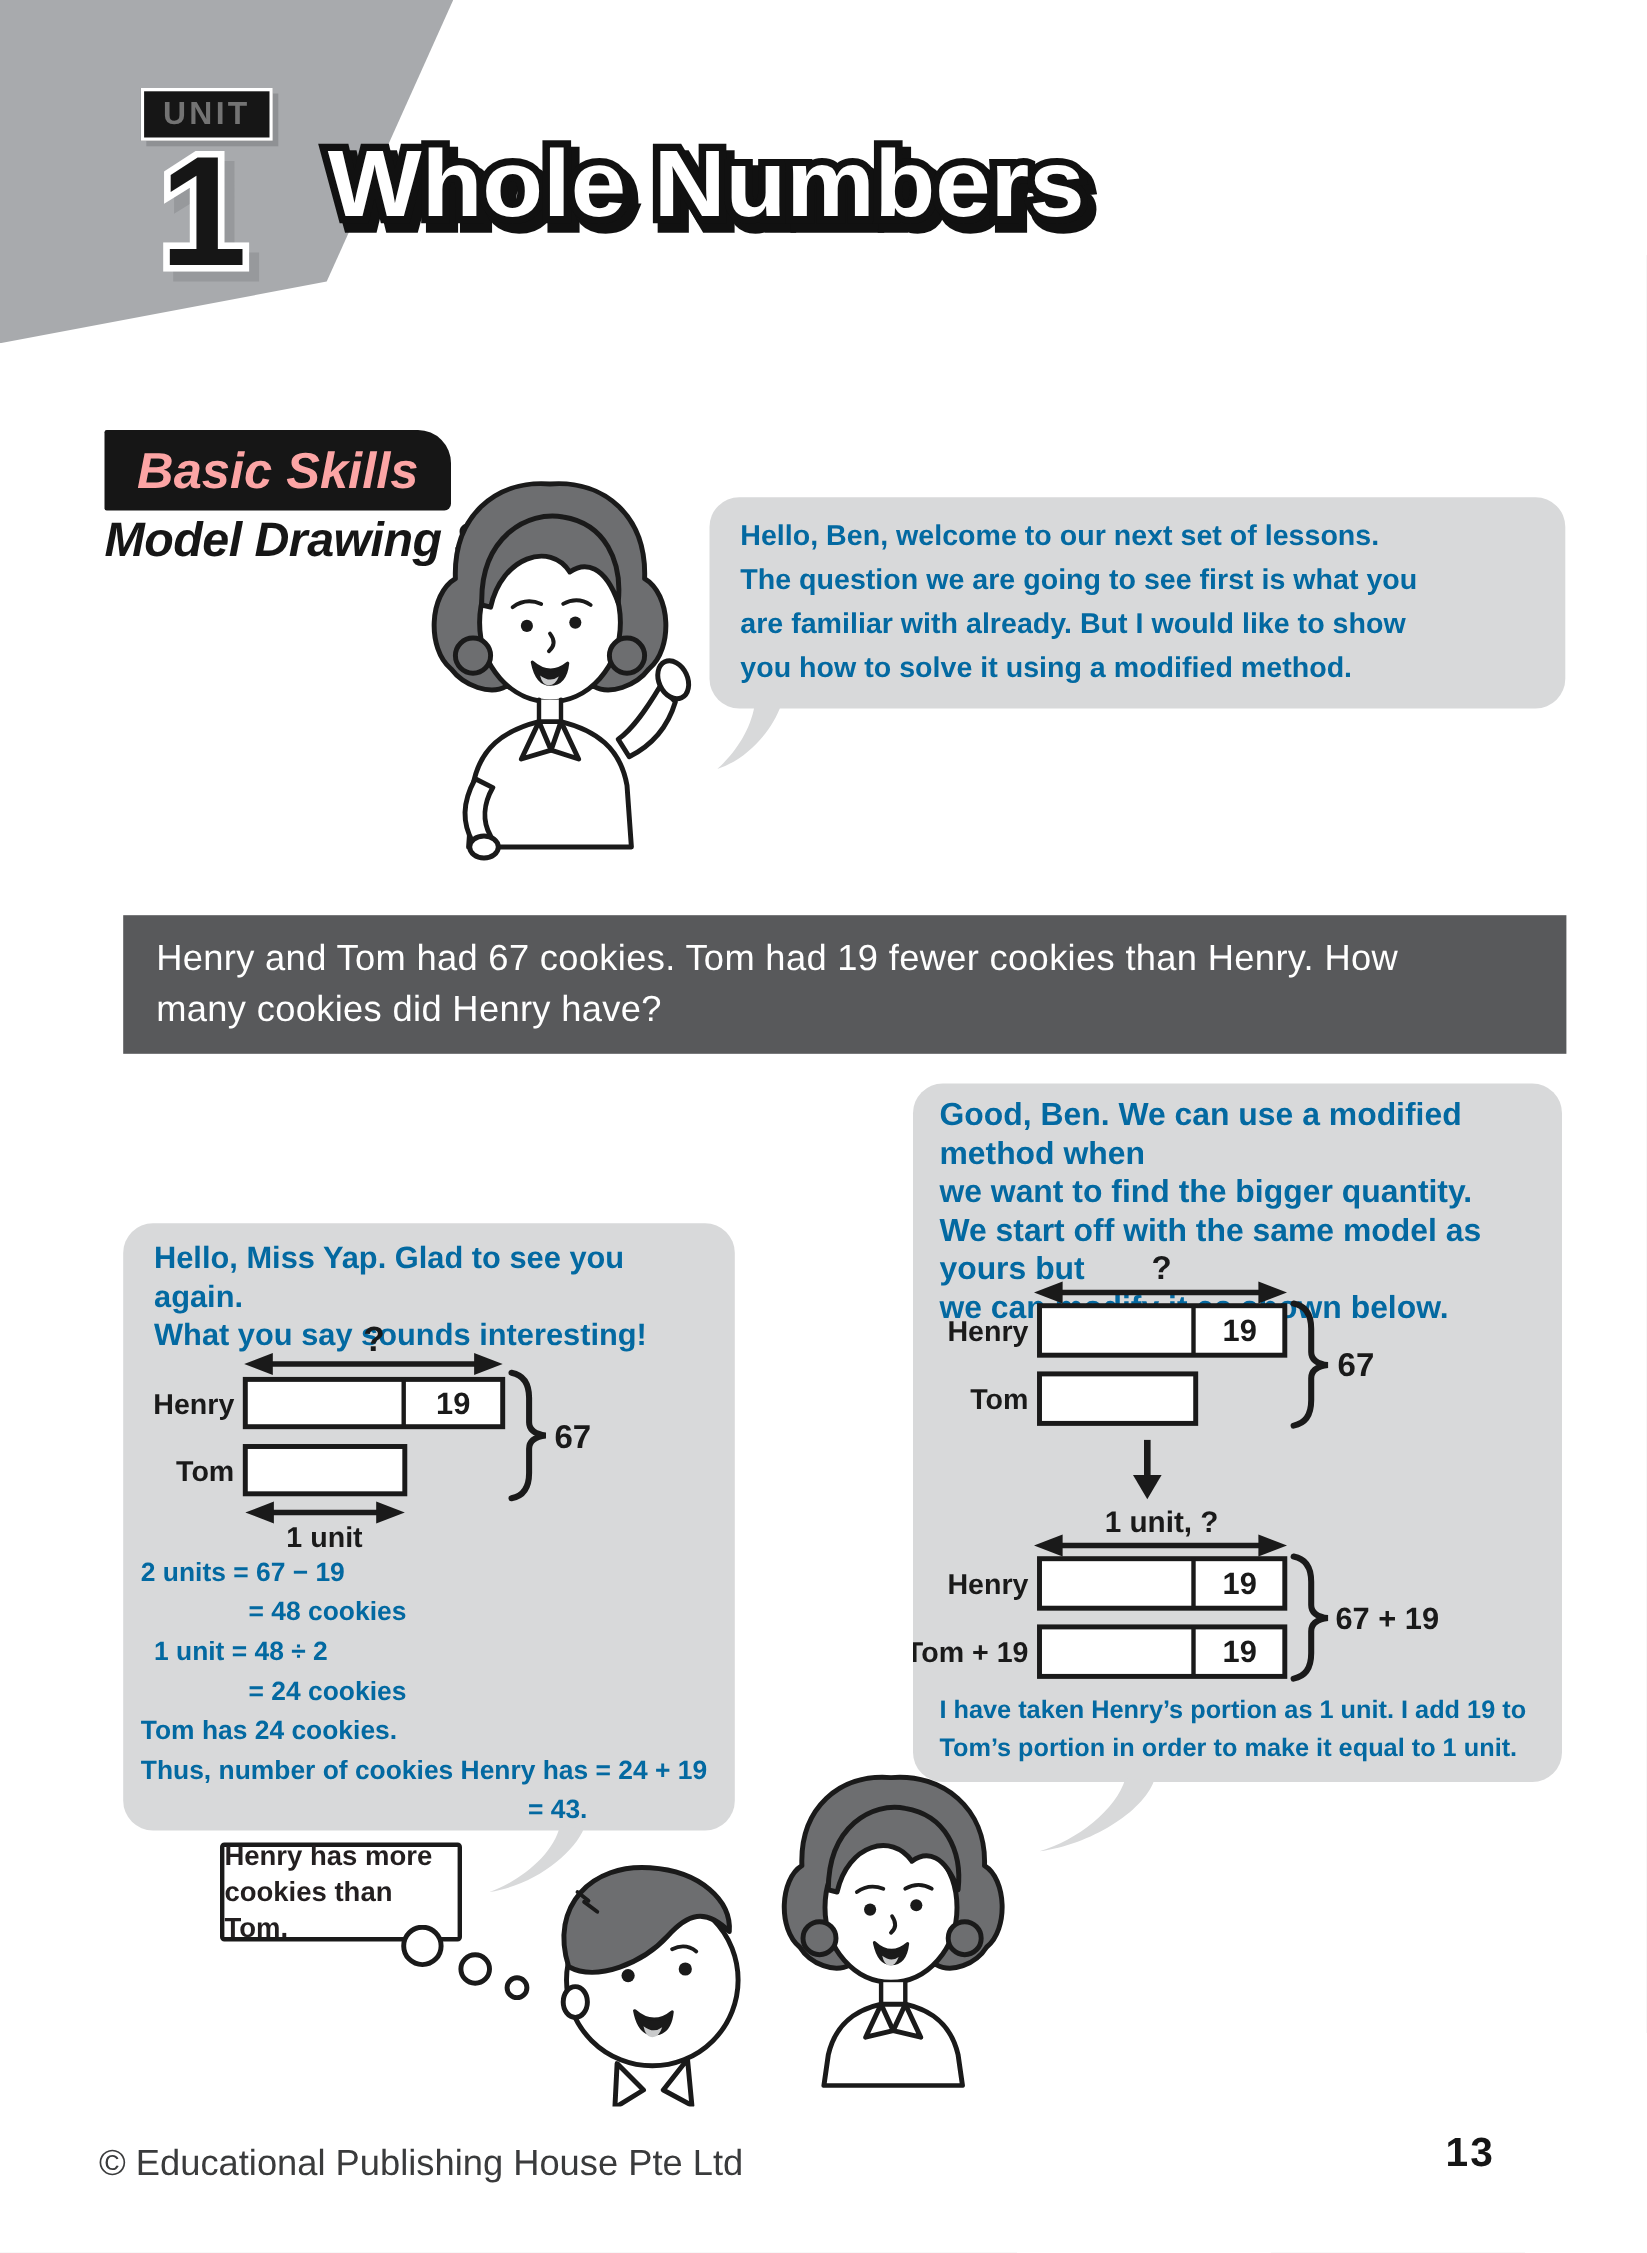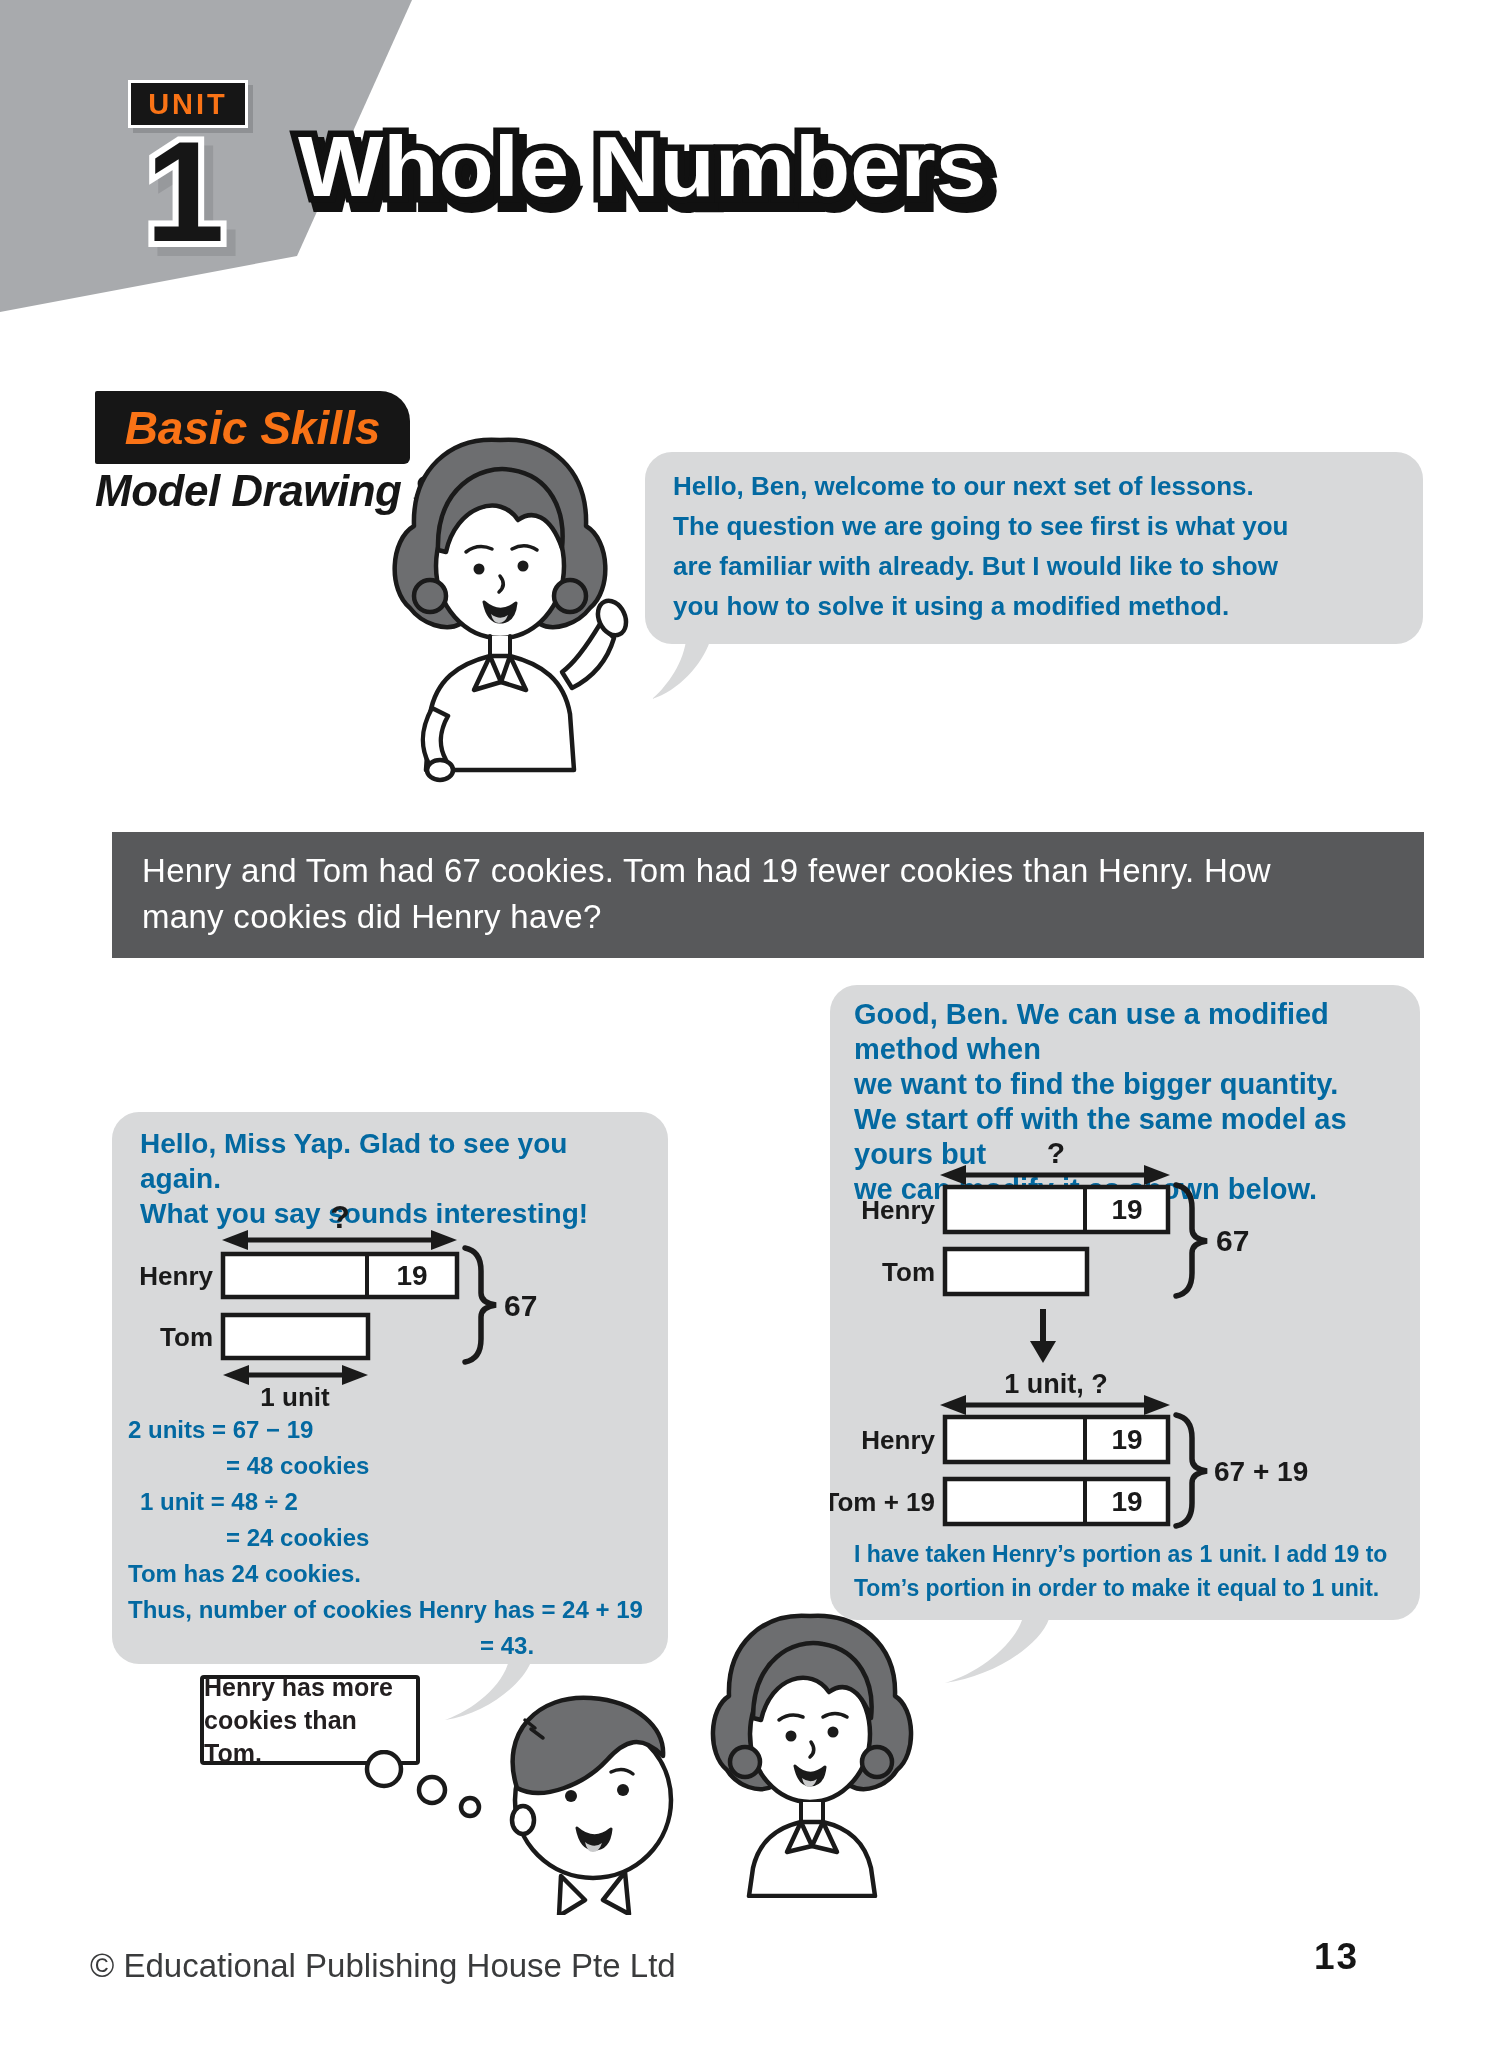--- a/index.html
+++ b/index.html
@@ -11,30 +11,30 @@
   }
   
   .banner {
     position:absolute; left:0; top:0; width:430px; height:320px;
     background:#a8aaad;
     clip-path:polygon(0 0, 412px 0, 297px 256px, 0 312px);
   }
   .unit-kicker {
     position:absolute; left:128px; top:80px; width:120px; height:48px;
     background:#161616; border:3px solid #ffffff; box-shadow:5px 5px 0 #8f9194;
-    color:#f97316; font-weight:bold; font-size:29px; letter-spacing:3px;
+    color:#737373; font-weight:bold; font-size:29px; letter-spacing:3px;
     display:flex; align-items:center; justify-content:center;
   }
   .unit-number-svg { position:absolute; left:112px; top:112px; }
   .title-svg { position:absolute; left:282px; top:96px; }
   
   .basic-badge {
     position:absolute; left:95px; top:391px; width:315px; height:73px;
     background:#161616; border-radius:2px 30px 6px 2px;
-    color:#f97316; font-style:italic; font-weight:bold; font-size:46px;
+    color:#fca5a5; font-style:italic; font-weight:bold; font-size:46px;
     display:flex; align-items:center; justify-content:center;
   }
   .model-heading {
     position:absolute; left:95px; top:466px;
     font-style:italic; font-weight:bold; font-size:44px; color:#161616;
     letter-spacing:-0.5px; white-space:nowrap;
   }
   
   .bubble {
     position:absolute; background:#d8d9da; border-radius:27px;

